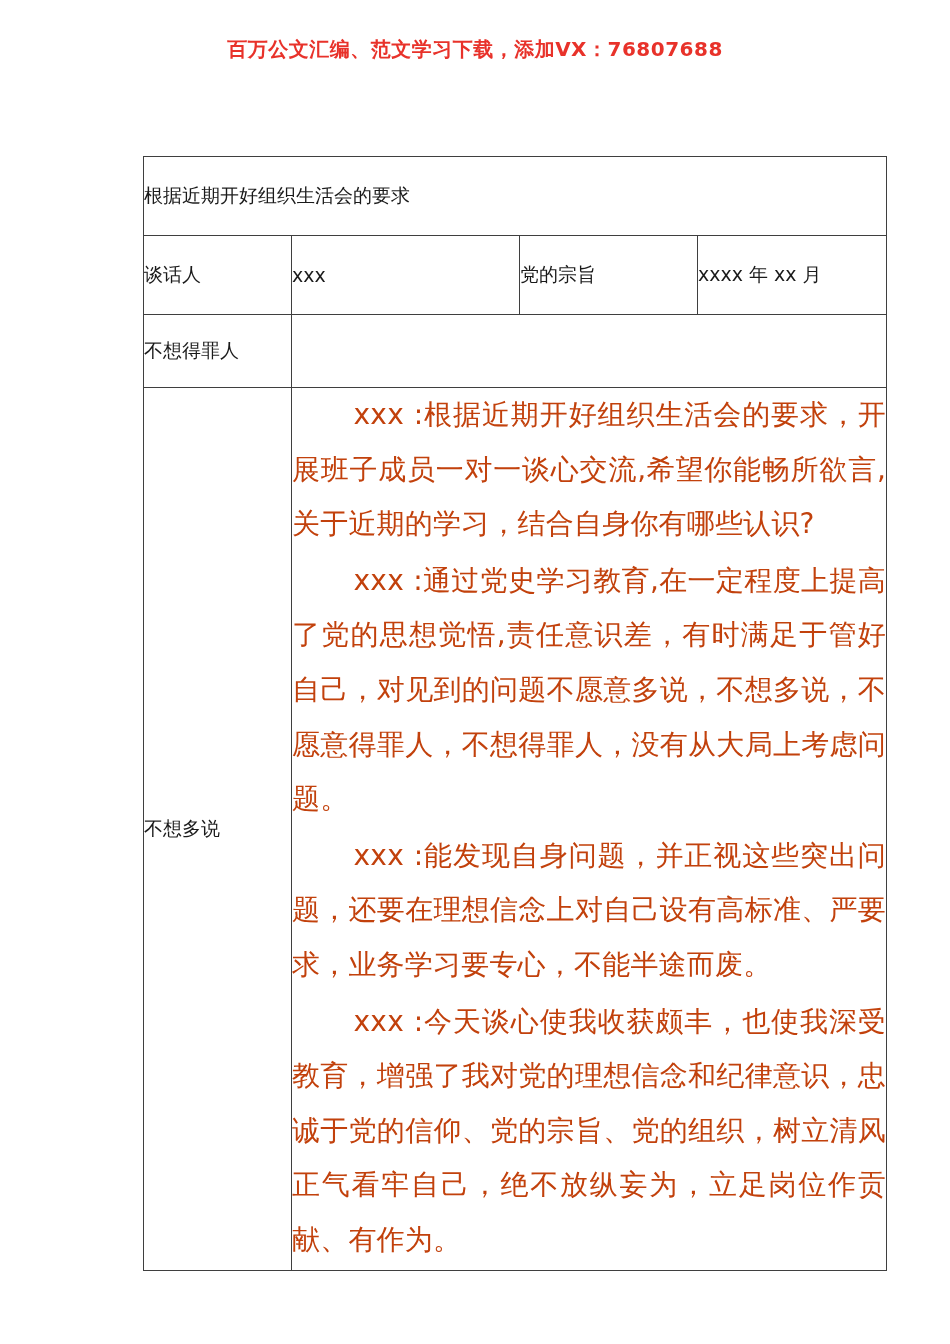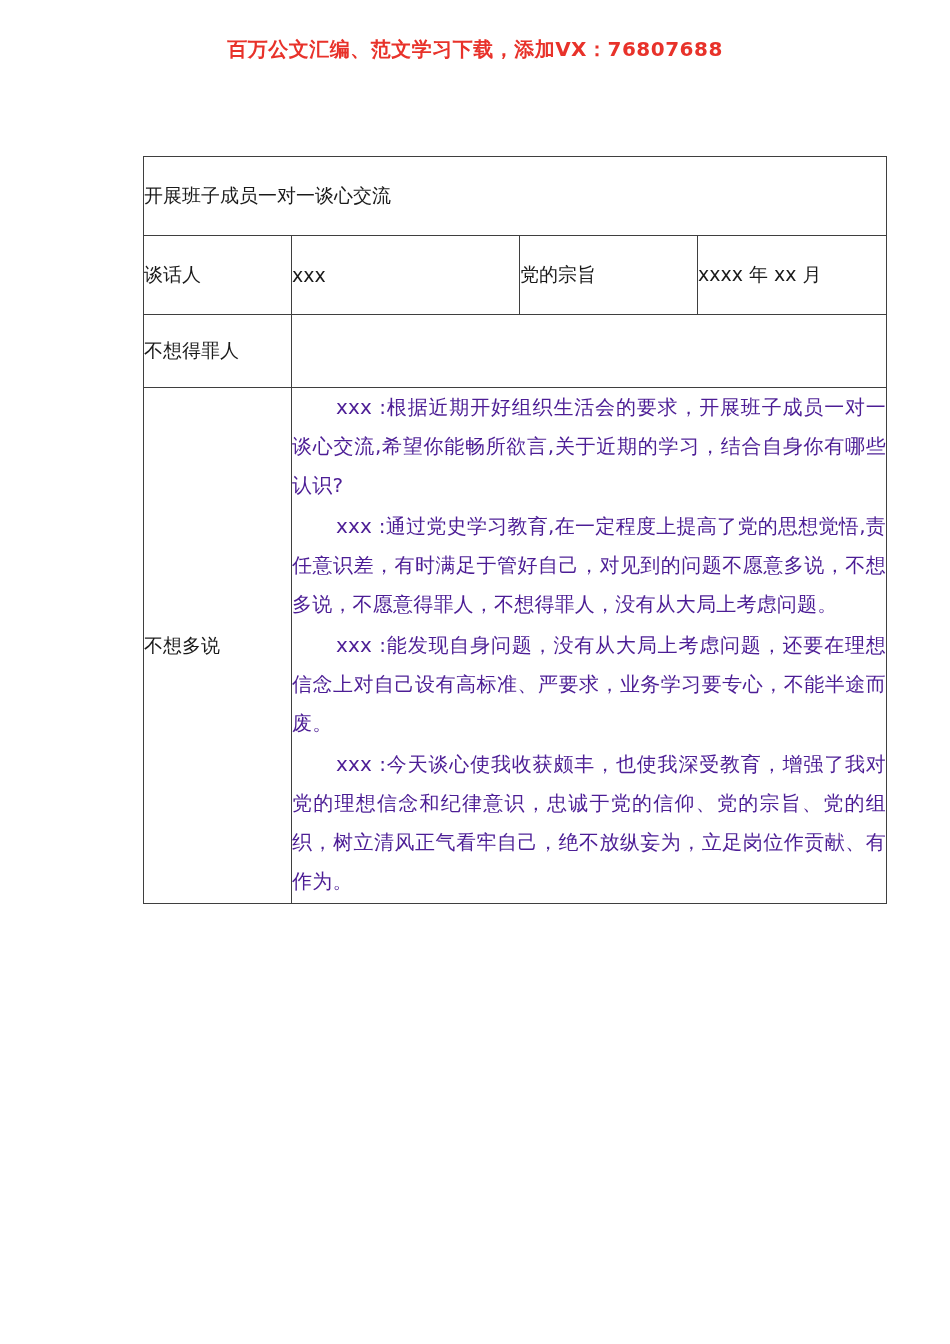--- a/index.html
+++ b/index.html
@@ -74,26 +74,26 @@
     vertical-align: middle;
     text-align: left;
     padding-left: 14px;
     width: 148px;
   }
   .content-body-cell {
     vertical-align: top;
     padding: 28px 24px 40px 24px;
   }
   .para {
-    font-size: 20px;
+    font-size: 28px;
     line-height: 1.95;
     text-indent: 2.2em;
     margin: 0 0 2px 0;
     text-align: justify;
-    color: #4c1d95;
+    color: #c2410c;
     letter-spacing: 0.2px;
   }
   .col-a { width: 148px; }
   .col-b { width: 228px; }
   .col-c { width: 178px; }
   .col-d { width: 189px; }
 </style>
 </head>
 <body>
 
@@ -103,37 +103,37 @@
 
   <table class="doc-table">
     <colgroup>
       <col class="col-a">
       <col class="col-b">
       <col class="col-c">
       <col class="col-d">
     </colgroup>
     <tbody>
       <tr class="row-title">
-        <td colspan="4" class="title-text">开展班子成员一对一谈心交流</td>
+        <td colspan="4" class="title-text">根据近期开好组织生活会的要求</td>
       </tr>
       <tr class="row-info">
         <td class="label-cell">谈话人</td>
         <td class="value-cell">xxx</td>
         <td class="label-cell">党的宗旨</td>
         <td class="value-cell">xxxx 年 xx 月</td>
       </tr>
       <tr class="row-object">
         <td class="label-cell">不想得罪人</td>
         <td colspan="3" class="value-cell"></td>
       </tr>
       <tr>
         <td class="content-label-cell">不想多说</td>
         <td colspan="3" class="content-body-cell">
           <p class="para">xxx :根据近期开好组织生活会的要求，开展班子成员一对一谈心交流,希望你能畅所欲言,关于近期的学习，结合自身你有哪些认识?</p>
           <p class="para">xxx :通过党史学习教育,在一定程度上提高了党的思想觉悟,责任意识差，有时满足于管好自己，对见到的问题不愿意多说，不想多说，不愿意得罪人，不想得罪人，没有从大局上考虑问题。</p>
-          <p class="para">xxx :能发现自身问题，没有从大局上考虑问题，还要在理想信念上对自己设有高标准、严要求，业务学习要专心，不能半途而废。</p>
+          <p class="para">xxx :能发现自身问题，并正视这些突出问题，还要在理想信念上对自己设有高标准、严要求，业务学习要专心，不能半途而废。</p>
           <p class="para">xxx :今天谈心使我收获颇丰，也使我深受教育，增强了我对党的理想信念和纪律意识，忠诚于党的信仰、党的宗旨、党的组织，树立清风正气看牢自己，绝不放纵妄为，立足岗位作贡献、有作为。</p>
         </td>
       </tr>
     </tbody>
   </table>
 
 </div>
 
 </body></html>

